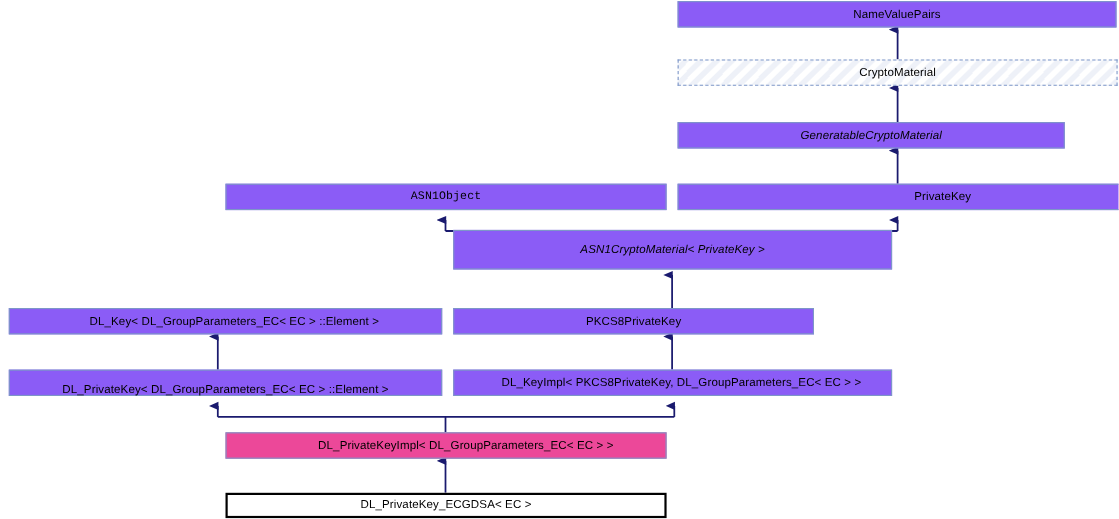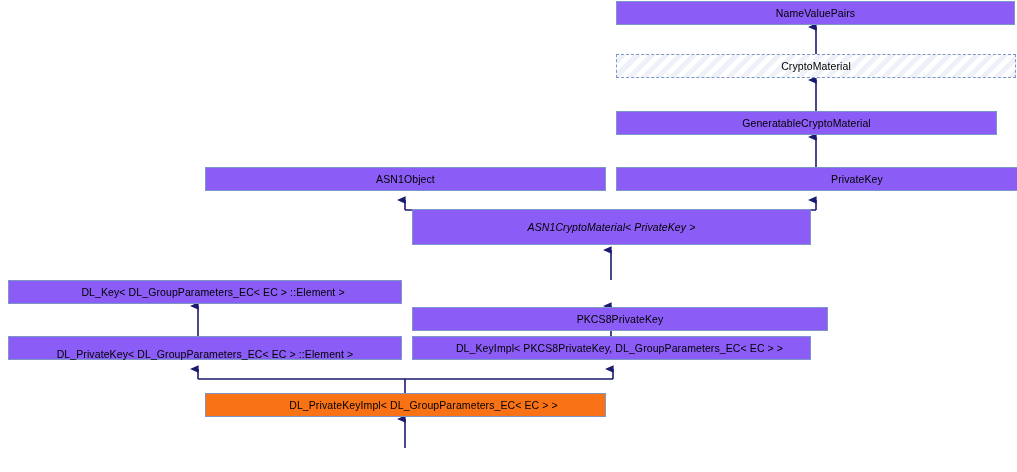--- a/index.html
+++ b/index.html
@@ -28,21 +28,21 @@
     letter-spacing: 0.1px;
     z-index: 3;
   }
   
   .node.plain {
     background: #8b5cf6;
     border: 1px solid #7d96c8;
   }
   
   .node.strong {
-    background: #f97316;
+    background: #ec4899;
     border: 1px solid #7d96c8;
     padding-left: 36px;
   }
   
   .node.abstract {
     border: 1px dashed #7d96c8;
     background:
       repeating-linear-gradient(
         -45deg,
         #eef1f8 0px,
@@ -106,50 +106,53 @@
   </svg>
 
   <div class="node plain" id="n0" style="left: 616px; top: 1px; width: 399px; height: 24px;">
     <span class="label">NameValuePairs</span>
   </div>
 
   <div class="node abstract" id="n1" style="left: 616px; top: 54px; width: 400px; height: 24px; text-align: right;">
     <span class="label">CryptoMaterial</span>
   </div>
 
-  <div class="node plain" id="n2" style="left: 616px; top: 111px; width: 381px; height: 24px;">
+  <div class="node plain" id="n2" style="left: 616px; top: 111px; width: 352px; height: 24px; font-style: italic;">
     <span class="label">GeneratableCryptoMaterial</span>
   </div>
 
-  <div class="node plain" id="n3" style="left: 205px; top: 167px; width: 401px; height: 24px;">
+  <div class="node plain" id="n3" style="left: 205px; top: 167px; width: 401px; height: 24px; font-family: Liberation Mono, monospace;">
     <span class="label">ASN1Object</span>
   </div>
 
   <div class="node plain" id="n4" style="left: 616px; top: 167px; width: 482px; height: 24px;">
     <span class="label">PrivateKey</span>
   </div>
 
   <div class="node plain" id="n5" style="left: 412px; top: 209px; width: 399px; height: 36px; font-style: italic;">
     <span class="label">ASN1CryptoMaterial&lt; PrivateKey &gt;</span>
   </div>
 
   <div class="node plain" id="n6" style="left: 8px; top: 280px; width: 394px; height: 24px; padding-left: 16px;">
     <span class="label">DL_Key&lt; DL_GroupParameters_EC&lt; EC &gt; ::Element &gt;</span>
   </div>
 
-  <div class="node plain" id="n7" style="left: 412px; top: 280px; width: 416px; height: 24px; margin-top: 27px;">
+  <div class="node plain" id="n7" style="left: 412px; top: 280px; width: 328px; height: 24px;">
     <span class="label">PKCS8PrivateKey</span>
   </div>
 
   <div class="node plain" id="n8" style="left: 8px; top: 336px; width: 394px; height: 24px; align-items: flex-end;">
     <span class="label">DL_PrivateKey&lt; DL_GroupParameters_EC&lt; EC &gt; ::Element &gt;</span>
   </div>
 
   <div class="node plain" id="n9" style="left: 412px; top: 336px; width: 399px; height: 24px; padding-left: 16px;">
     <span class="label">DL_KeyImpl&lt; PKCS8PrivateKey, DL_GroupParameters_EC&lt; EC &gt; &gt;</span>
   </div>
 
   <div class="node strong" id="n10" style="left: 205px; top: 393px; width: 401px; height: 24px;">
     <span class="label">DL_PrivateKeyImpl&lt; DL_GroupParameters_EC&lt; EC &gt; &gt;</span>
   </div>
 
+  <div class="node current" id="n11" style="left: 205px; top: 448px; width: 401px; height: 23px;">
+    <span class="label">DL_PrivateKey_ECGDSA&lt; EC &gt;</span>
+  </div>
 
 </div>
 
 </body></html>

